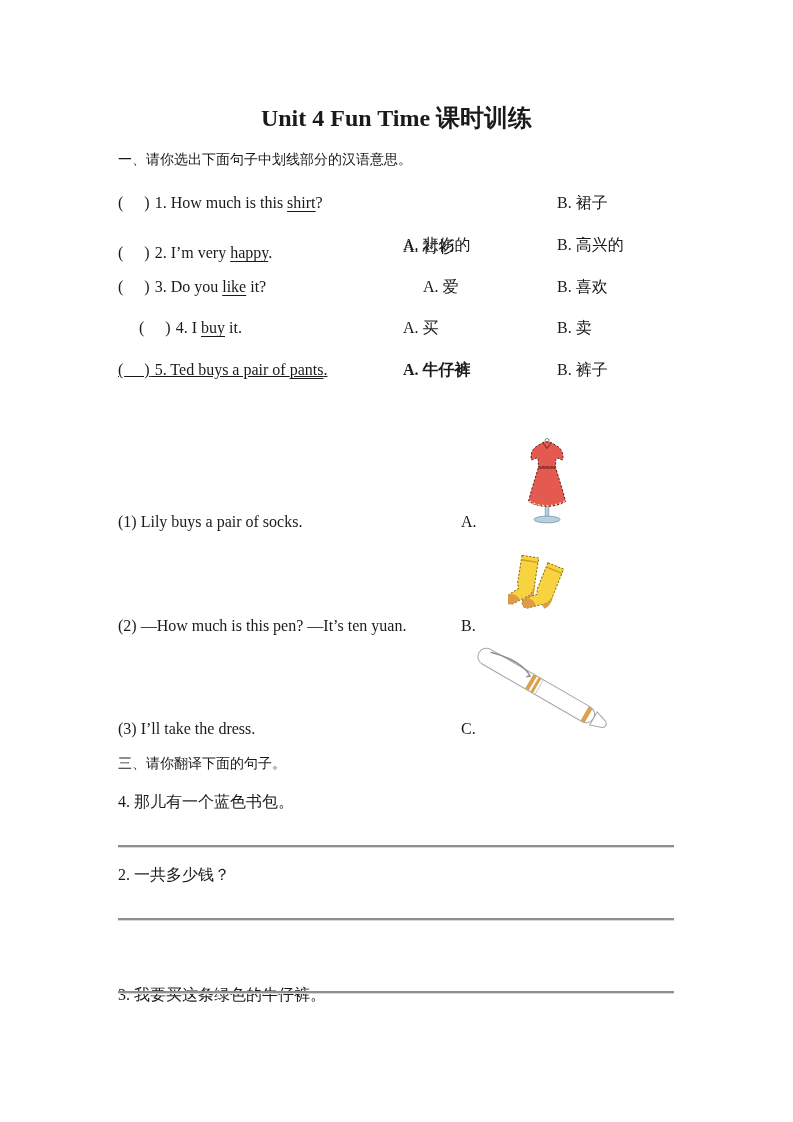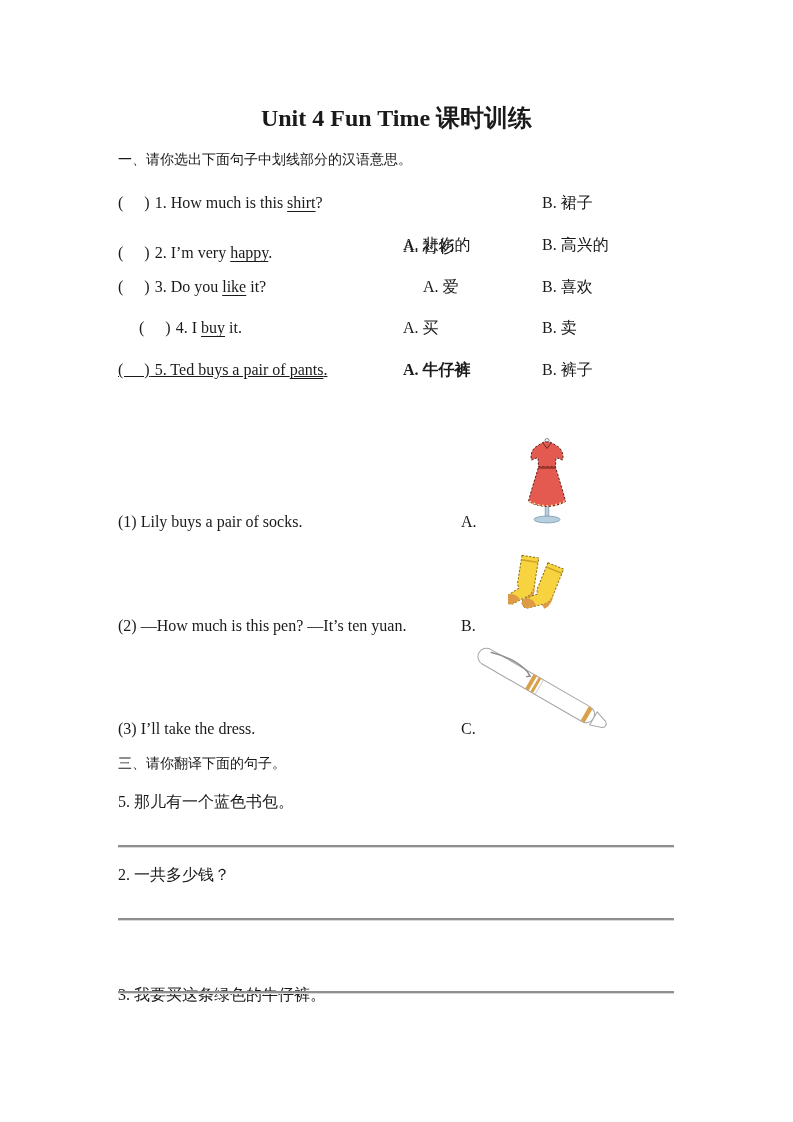--- a/index.html
+++ b/index.html
@@ -10,21 +10,21 @@
   }
   .abs { position:absolute; white-space:pre; line-height:22px; }
   .title {
     position:absolute; top:102px; left:0; width:100%; text-align:center;
     font-size:24px; font-weight:bold; margin:0; white-space:pre;
   }
   .heading { font-size:14px; }
   .u { text-decoration:underline; text-underline-offset:3px; }
   .q-sentence { left:118px; }
   .opt-a { left:403px; }
-  .opt-b { left:542px; }
+  .opt-b { left:557px; }
   .m-label { left:118px; }
   .m-letter { left:461px; }
   .s3-item { left:118px; }
   .answer-line {
     position:absolute; left:118px; width:556px; height:2px;
     background:#8f8f8f; border-bottom:1px solid #d8d8d8; cursor:text;
   }
   .bracket { letter-spacing:1px; }
   svg { position:absolute; display:block; }
 </style>
@@ -97,21 +97,21 @@
       <rect x="68" y="8.2" width="3" height="16.6" fill="#d9a14b"></rect>
       <line x1="73.5" y1="8.2" x2="73.5" y2="24.8" stroke="#c4c4c4" stroke-width="0.8"></line>
       <path d="M14,10.5 C34,4.5 52,6 60,11.5 L57,14" fill="none" stroke="#8f8f8f" stroke-width="1.5"></path>
     </g>
   </svg>
   <div class="abs m-label" style="top:718px;">(3) I’ll take the dress.</div>
   <div class="abs m-letter" style="top:718px;">C.</div>
 
   <div class="abs heading" style="top:753px; left:118px;">三、请你翻译下面的句子。</div>
 
-  <div class="abs s3-item" style="top:791px;">5. 那儿有一个蓝色书包。</div>
+  <div class="abs s3-item" style="top:791px;">4. 那儿有一个蓝色书包。</div>
   <div class="answer-line" style="top:845px;"></div>
 
   <div class="abs s3-item" style="top:864px;">2. 一共多少钱？</div>
   <div class="answer-line" style="top:918px;"></div>
 
   <div class="abs s3-item" style="top:937px;margin-top:47px;">3. 我要买这条绿色的牛仔裤。</div>
   <div class="answer-line" style="top:991px;"></div>
 
 </div>
 

